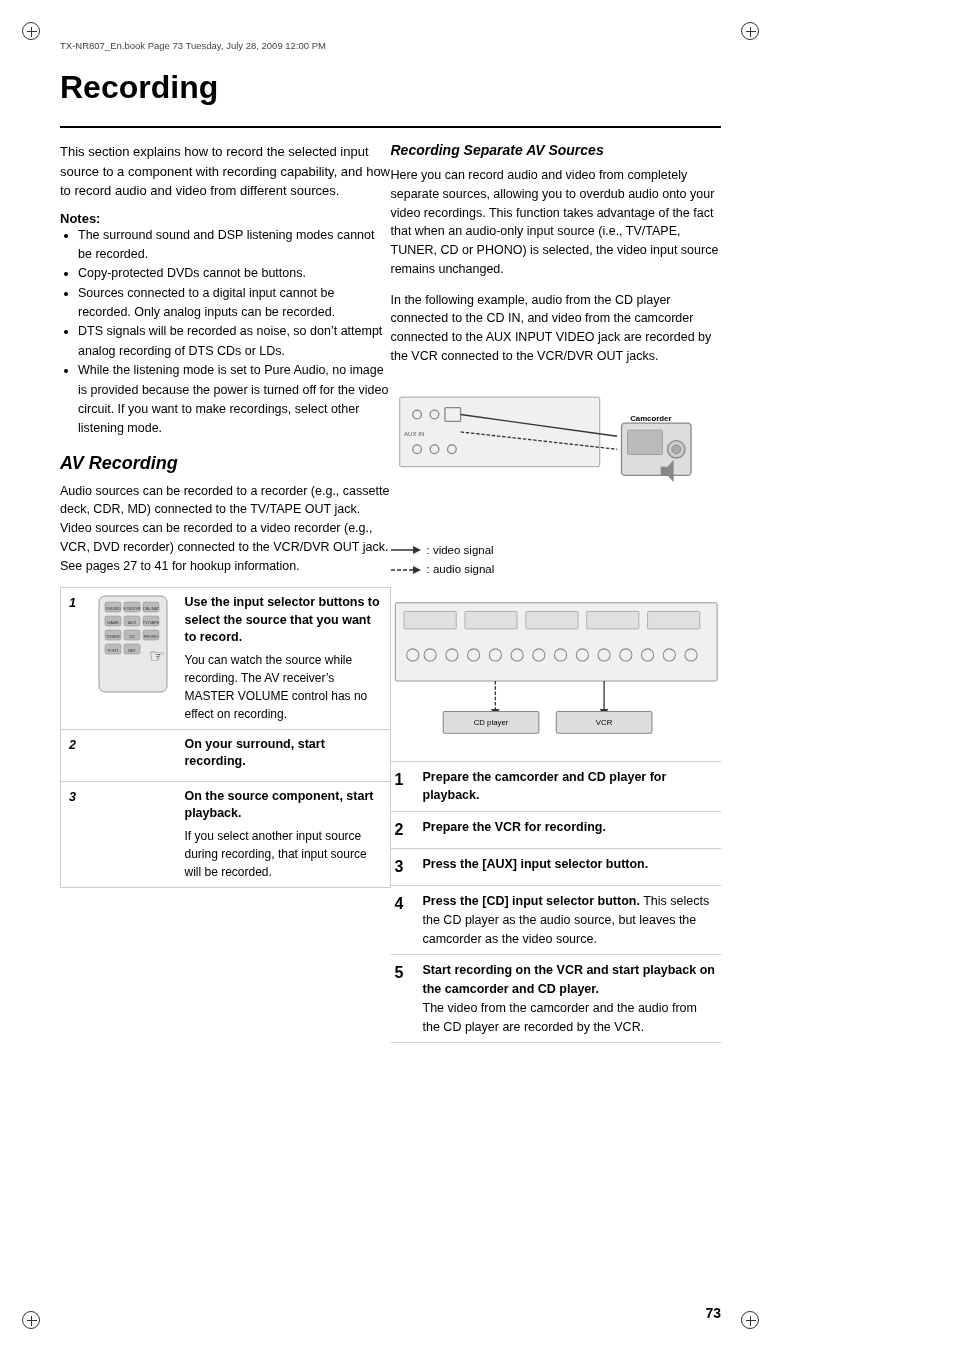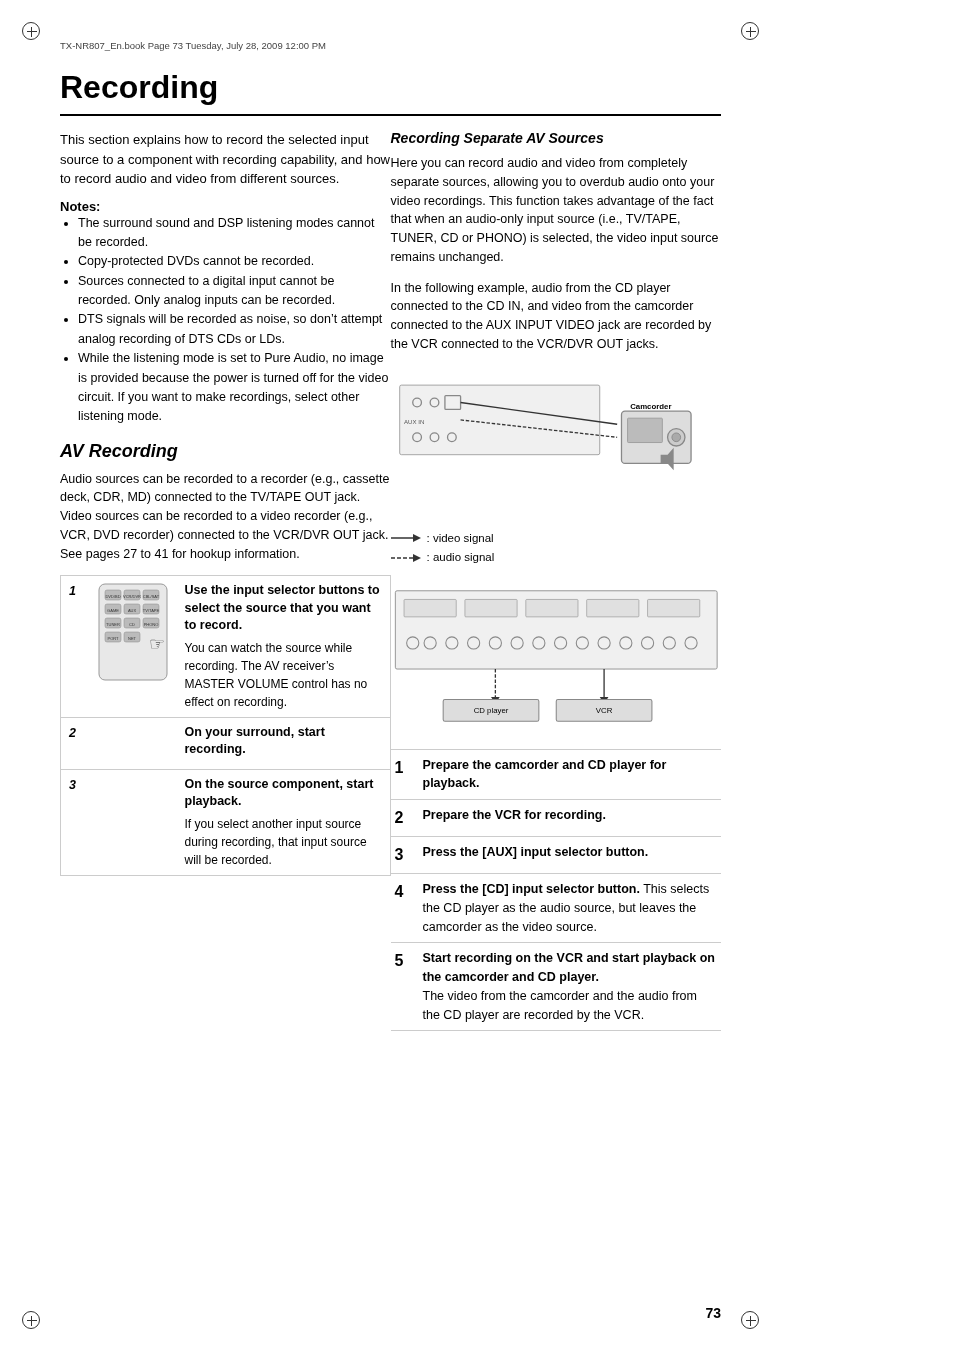--- a/index.html
+++ b/index.html
@@ -36,21 +36,21 @@
       background: #333;
     }
     .crosshair::before { width: 1px; height: 10px; top: 4px; left: 8px; }
     .crosshair::after { width: 10px; height: 1px; top: 8px; left: 4px; }
     .page-title {
       font-size: 32px;
       font-weight: bold;
       margin-bottom: 6px;
       margin-top: 10px;
       border-bottom: 2px solid #000;
-      padding-bottom: 8px;
+      padding-bottom: 20px;
     }
     .two-col {
       display: flex;
       margin-top: 14px;
     }
     .left-col {
       flex: 1;
       min-width: 0;
     }
     .right-col {
@@ -212,21 +212,21 @@
   <div class="two-col">
 
     <div class="left-col">
 
       <p class="intro-text">This section explains how to record the selected input source to a component with recording capability, and how to record audio and video from different sources.</p>
 
       <div class="notes-section">
         <span class="notes-label">Notes:</span>
         <ul>
           <li>The surround sound and DSP listening modes cannot be recorded.</li>
-          <li>Copy-protected DVDs cannot be recorded.</li>
+          <li>Copy-protected DVDs cannot be buttons.</li>
           <li>Sources connected to a digital input cannot be recorded. Only analog inputs can be recorded.</li>
           <li>DTS signals will be recorded as noise, so don’t attempt analog recording of DTS CDs or LDs.</li>
           <li>While the listening mode is set to Pure Audio, no image is provided because the power is turned off for the video circuit. If you want to make recordings, select other listening mode.</li>
         </ul>
       </div>
 
       <div class="section-heading">AV Recording</div>
 
       <p class="av-recording-text">Audio sources can be recorded to a recorder (e.g., cassette deck, CDR, MD) connected to the TV/TAPE OUT jack. Video sources can be recorded to a video recorder (e.g., VCR, DVD recorder) connected to the VCR/DVR OUT jack. See pages 27 to 41 for hookup information.</p>
 

